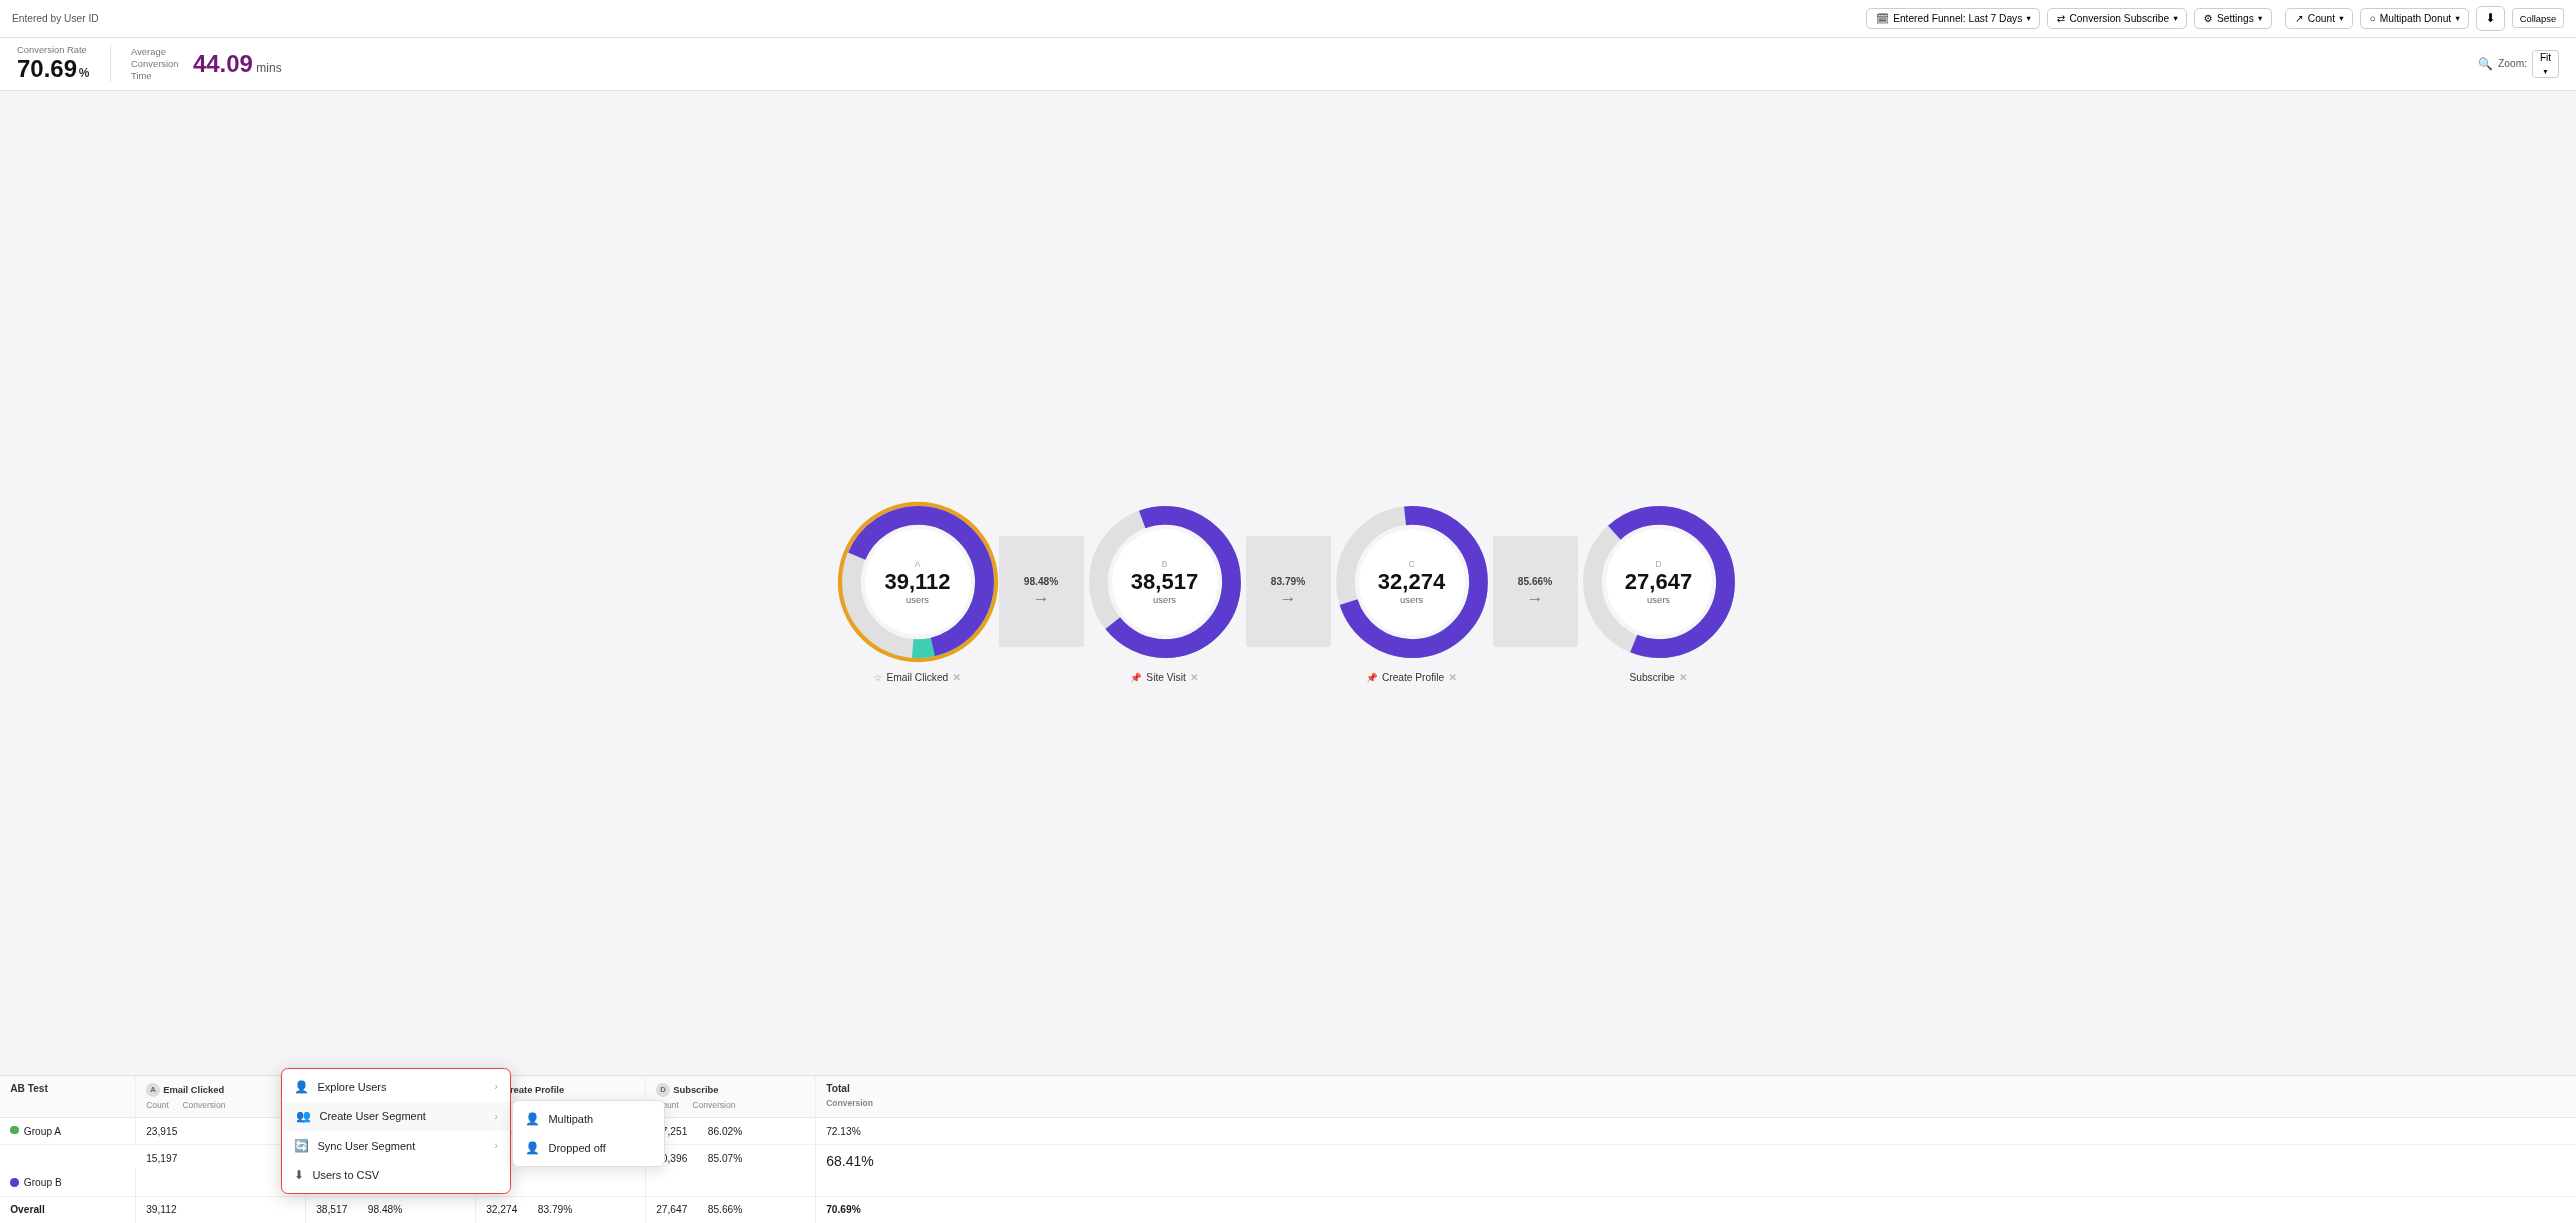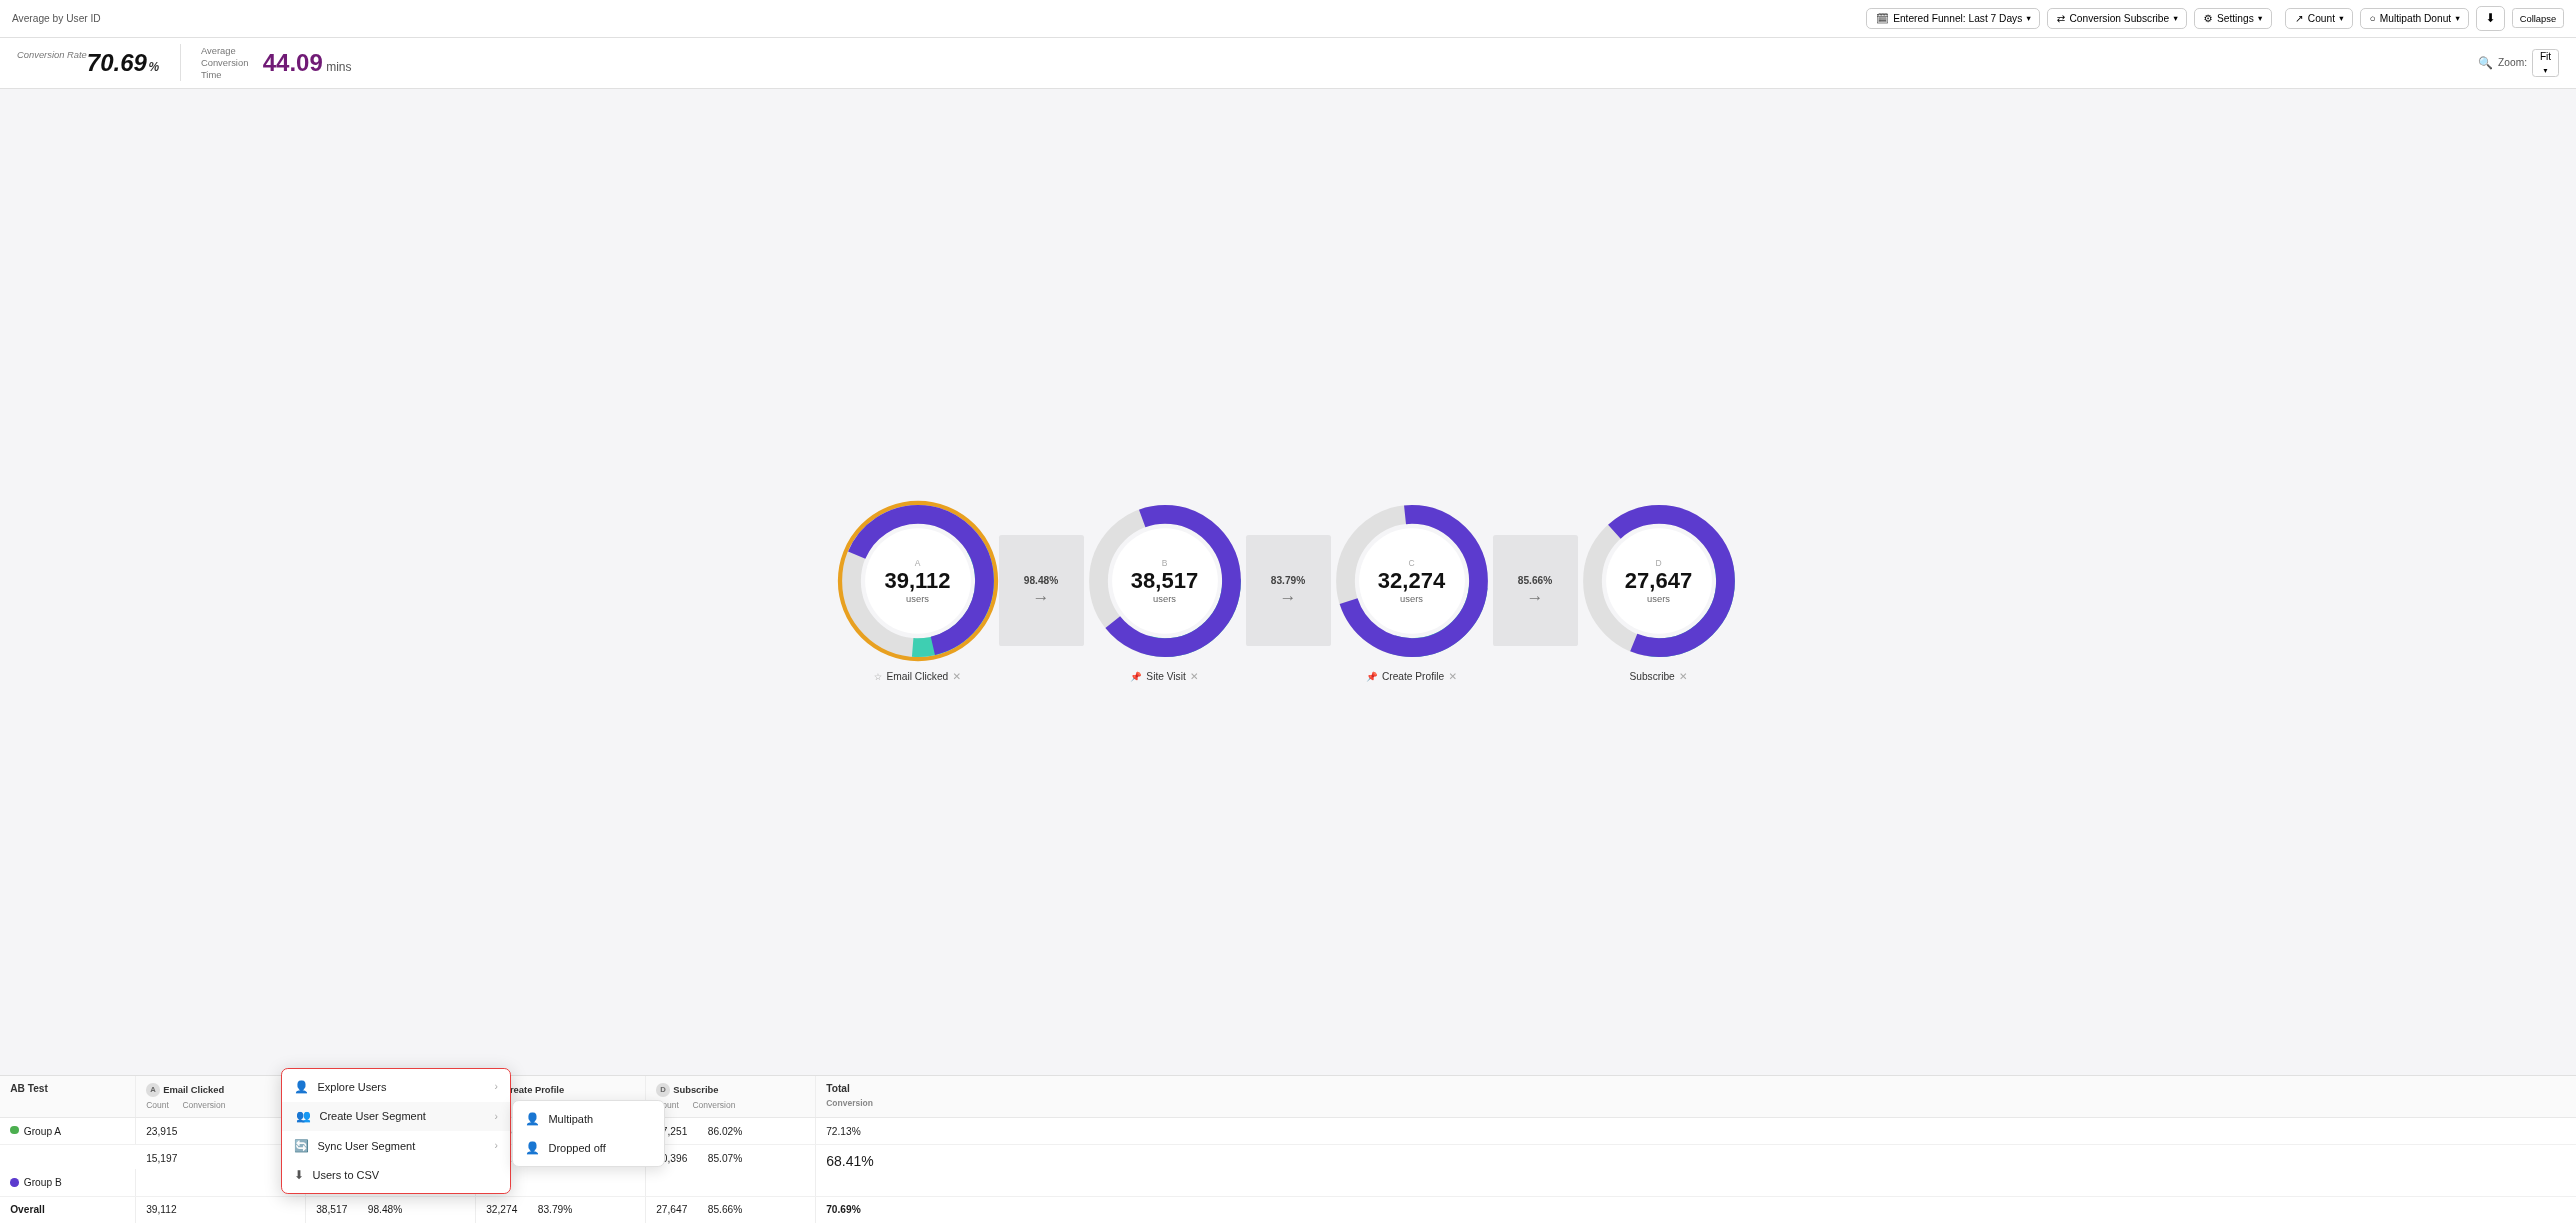--- a/index.html
+++ b/index.html
@@ -7,21 +7,21 @@
 
     .main-wrapper { display: flex; flex-direction: column; height: 100vh; overflow: hidden; }
   </style>
 </head>
 <body>
 
 <div class="main-wrapper">
 
   <div style="display:flex;align-items:center;justify-content:space-between;padding:6px 12px;background:#fff;border-bottom:0.9px solid #e0e0e0;">
     <div style="display:flex;align-items:center;gap:8.5px;">
-      <span style="font-size:10.2px;color:#555;">Average by User ID</span>
+      <span style="font-size:10.2px;color:#555;">Entered by User ID</span>
     </div>
     <div style="display:flex;align-items:center;gap:6.8px;">
       <button style="display:flex;align-items:center;gap:4.3px;padding:4.3px 8.5px;border:0.9px solid #ccc;border-radius:5.1px;background:#fff;cursor:pointer;font-size:10.2px;">
         <span style="font-size:10.2px;">🗓</span>
         <span>Entered Funnel: Last 7 Days</span>
         <span style="font-size:8.5px;">▾</span>
       </button>
       <button style="display:flex;align-items:center;gap:4.3px;padding:4.3px 8.5px;border:0.9px solid #ccc;border-radius:5.1px;background:#fff;cursor:pointer;font-size:10.2px;">
         <span style="font-size:10.2px;">⇄</span>
         <span>Conversion Subscribe</span>
@@ -46,21 +46,21 @@
       <button style="padding:4.3px 8.5px;border:0.9px solid #ccc;border-radius:5.1px;background:#fff;cursor:pointer;font-size:12px;">
         <span>⬇</span>
       </button>
       <button style="display:flex;align-items:center;gap:3.4px;padding:3.4px 6.8px;border:0.9px solid #ccc;border-radius:3.4px;background:#fff;cursor:pointer;font-size:9.4px;">
         <span>Collapse</span>
       </button>
     </div>
   </div>
 
   <div style="display:flex;align-items:center;padding:6.8px 17px;background:#fff;border-bottom:0.9px solid #e0e0e0;gap:6.8px;">
-    <div style="display:flex;flex-direction:row;font-style:italic;">
+    <div style="display:flex;flex-direction:column;">
       <span style="font-size:9.4px;color:#777;">Conversion Rate</span>
       <div style="display:flex;align-items:baseline;gap:1.7px;">
         <span style="font-size:24px;font-weight:800;color:#111;">70.69</span>
         <span style="font-size:12px;font-weight:600;color:#333;">%</span>
       </div>
     </div>
     <div style="width:0.9px;height:37px;background:#e0e0e0;margin:0 13.6px;"></div>
     <div style="display:flex;align-items:center;gap:6.8px;">
       <span style="font-size:9.4px;color:#777;max-width:55px;line-height:1.3;">Average Conversion Time</span>
       <div style="display:flex;align-items:baseline;gap:3.4px;">

